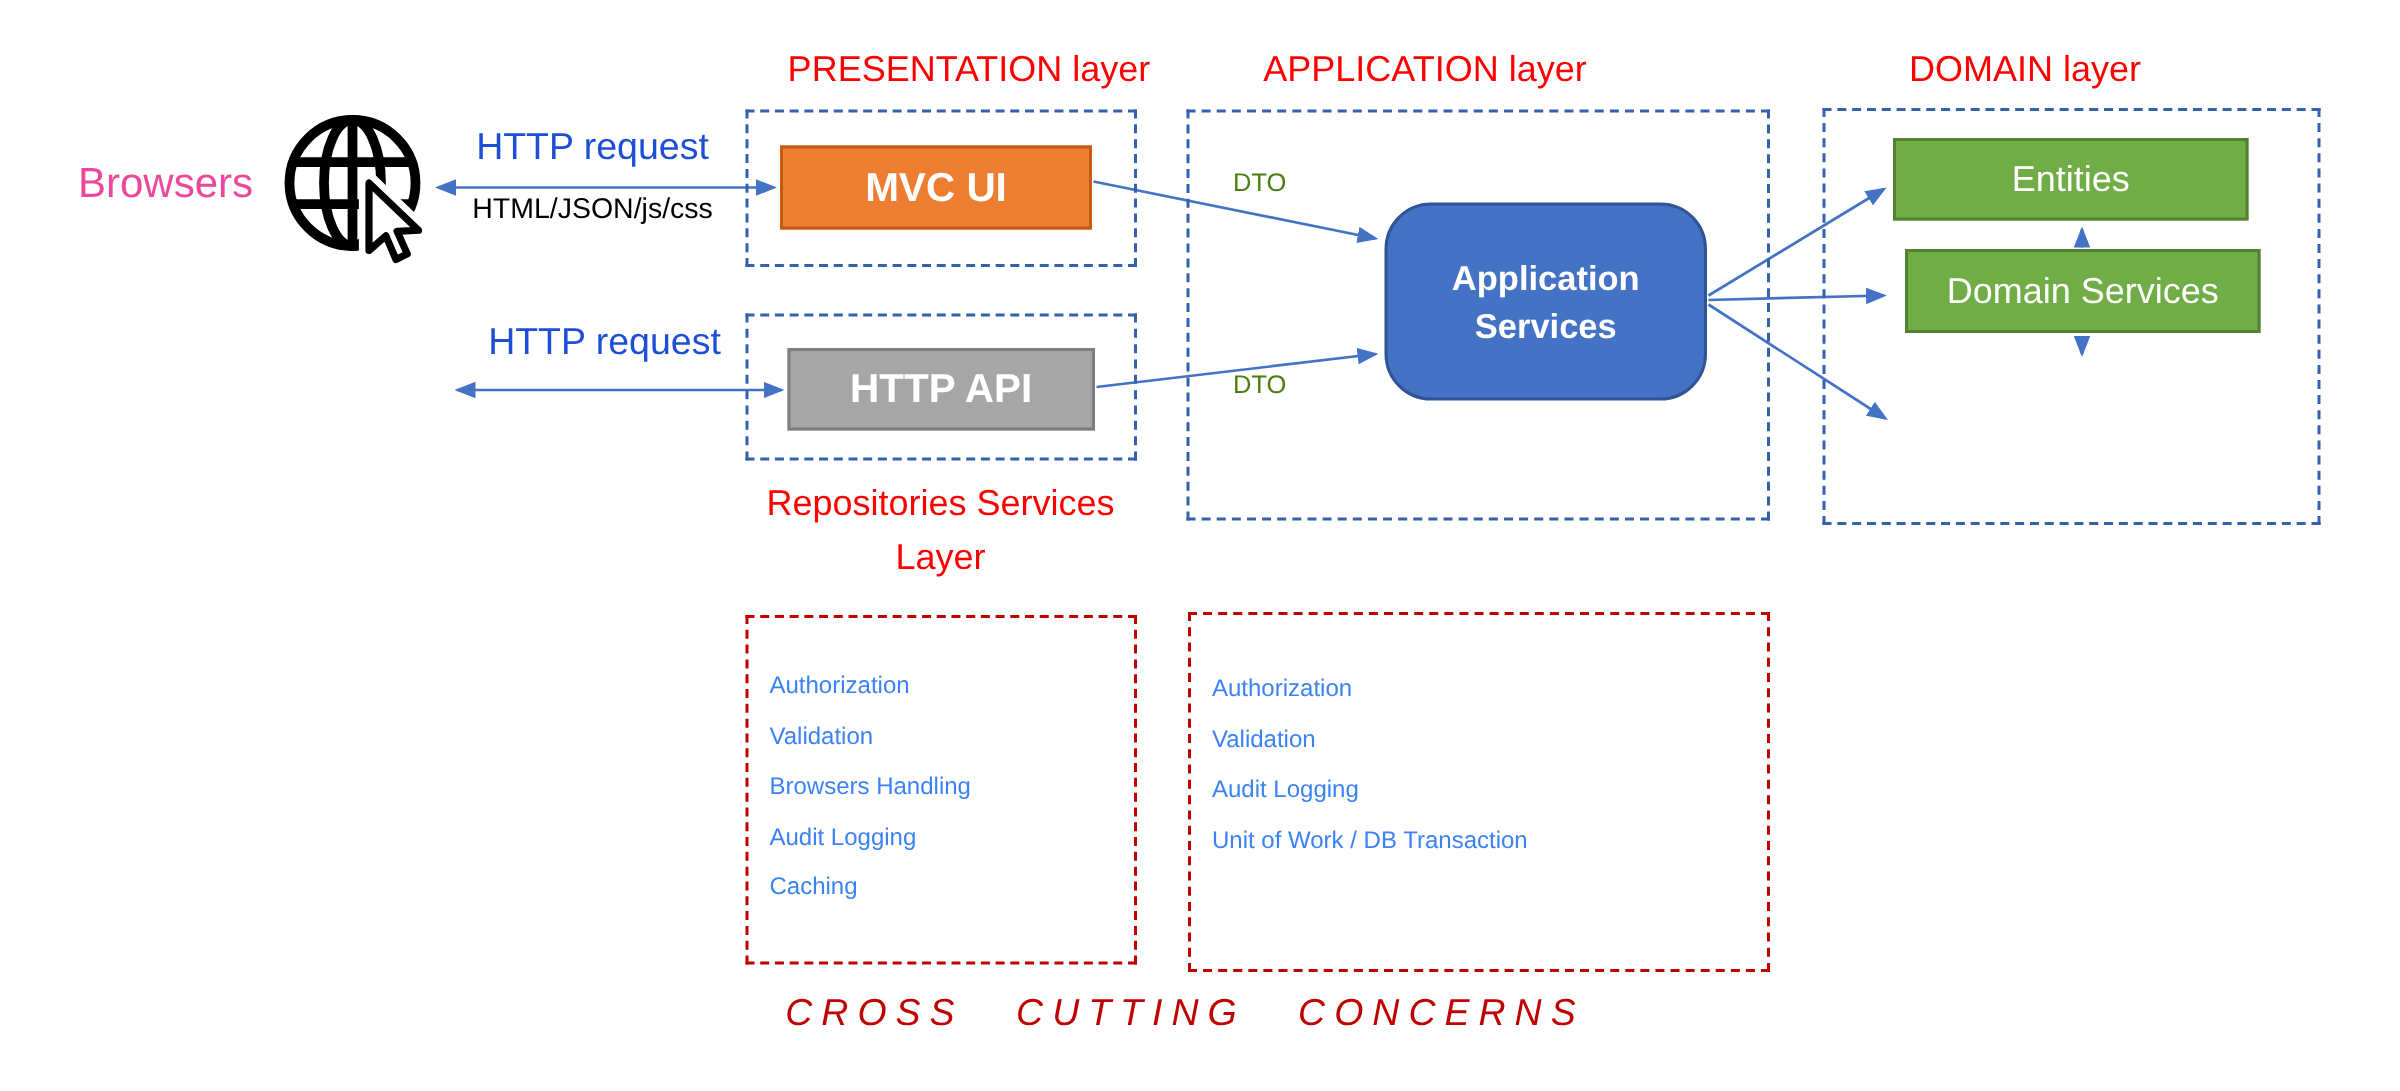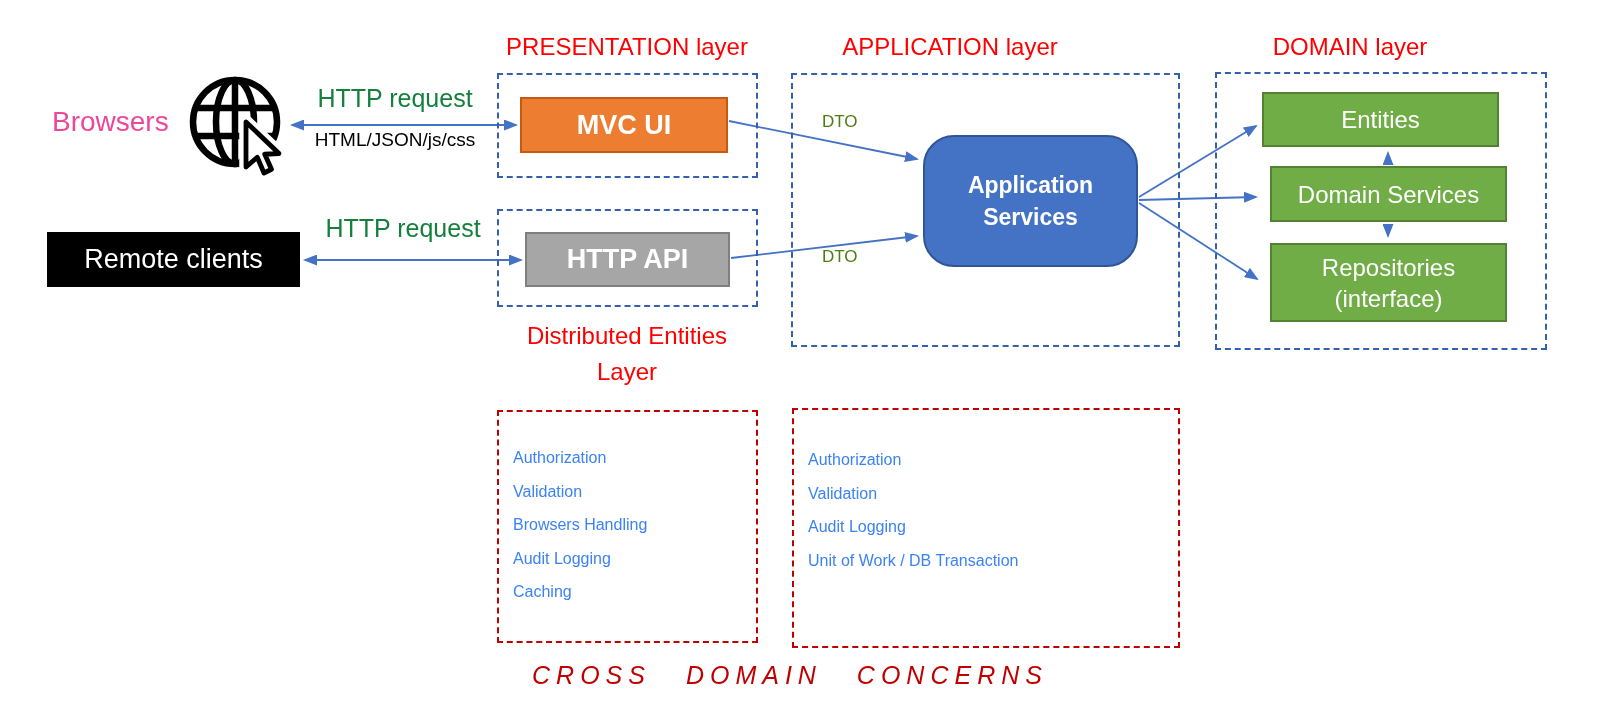--- a/index.html
+++ b/index.html
@@ -14,21 +14,21 @@
   .dash-red{border:2px dashed #C00000;background:transparent;}
   .node{
     display:flex;align-items:center;justify-content:center;text-align:center;
     color:#fff;font-weight:bold;white-space:pre-line;
   }
   .node.orange{background:#ED7D31;border:2px solid #C55A11;font-size:27px;}
   .node.gray{background:#A6A6A6;border:2px solid #7F7F7F;font-size:27px;}
   .node.blue{background:#4472C4;border:2px solid #2F5597;font-size:23px;line-height:32px;}
   .node.green{background:#70AD47;border:2px solid #548235;font-size:24px;font-weight:normal;line-height:31px;}
   .node.black{background:#000;border:none;font-weight:normal;font-size:27px;}
-  .label-big{font-size:25px;color:#15803d;text-align:center;}
+  .label-big{font-size:25px;color:#1d4ed8;text-align:center;}
   .label-small{font-size:19px;color:#000;text-align:center;}
   .dto{font-size:17px;color:#4d7c0f;}
   .concerns{color:#3b82f6;font-size:16px;line-height:33.5px;white-space:nowrap;}
   .cross{
     color:#C00000;font-size:25px;font-style:italic;text-align:center;
     letter-spacing:6px;word-spacing:22px;white-space:nowrap;
   }
   svg{display:block;}
 </style>
 </head>
@@ -65,65 +65,62 @@
     </g>
     <g transform="translate(58,50) scale(1.5)">
       <path d="M0 0 L0 30 L7.5 23.5 L12 34 L17 31.5 L12.5 21.5 L22 21 Z" fill="#fff" stroke="#fff" stroke-width="9" stroke-linejoin="round"></path>
       <path d="M0 0 L0 30 L7.5 23.5 L12 34 L17 31.5 L12.5 21.5 L22 21 Z" fill="#fff" stroke="#000" stroke-width="3.2" stroke-linejoin="round"></path>
     </g>
   </svg>
 
   <div class="abs label-big" style="left:295px;top:84px;width:200px;">HTTP request</div>
   <div class="abs label-small" style="left:295px;top:129px;width:200px;">HTML/JSON/js/css</div>
 
-  <div class="abs node black" style="left:47px;top:232px;width:253px;height:55px;">Remote clients</div>
 
   <div class="abs label-big" style="left:303px;top:214px;width:200px;">HTTP request</div>
 
-  <div class="abs red-title" style="left:487px;top:29px;width:280px;">PRESENTATION layer</div>
+  <div class="abs red-title" style="left:506px;top:29px;width:280px;">PRESENTATION layer</div>
 
   <div class="abs dash-blue" style="left:497px;top:73px;width:257px;height:101px;"></div>
   <div class="abs node orange" style="left:520px;top:97px;width:204px;height:52px;">MVC UI</div>
 
   <div class="abs dash-blue" style="left:497px;top:209px;width:257px;height:94px;"></div>
   <div class="abs node gray" style="left:525px;top:232px;width:201px;height:51px;">HTTP API</div>
 
-  <div class="abs red-title" style="left:487px;top:318px;width:280px;">Distributed Entities
+  <div class="abs red-title" style="left:487px;top:318px;width:280px;">Repositories Services
 Layer</div>
 
   <div class="abs red-title" style="left:790px;top:29px;width:320px;">APPLICATION layer</div>
 
   <div class="abs dash-blue" style="left:791px;top:73px;width:385px;height:270px;"></div>
 
   <div class="abs dto" style="left:822px;top:112px;">DTO</div>
   <div class="abs dto" style="left:822px;top:247px;">DTO</div>
 
   <div class="abs node blue" style="left:923px;top:135px;width:211px;height:128px;border-radius:31px;">Application
 Services</div>
 
   <div class="abs red-title" style="left:1190px;top:29px;width:320px;">DOMAIN layer</div>
 
   <div class="abs dash-blue" style="left:1215px;top:72px;width:328px;height:274px;"></div>
   <div class="abs node green" style="left:1262px;top:92px;width:233px;height:51px;">Entities</div>
   <div class="abs node green" style="left:1270px;top:166px;width:233px;height:52px;">Domain Services</div>
-  <div class="abs node green" style="left:1270px;top:243px;width:233px;height:75px;">Repositories
-(interface)</div>
 
   <div class="abs dash-red" style="left:497px;top:410px;width:257px;height:229px;"></div>
   <div class="abs concerns" style="left:513px;top:441px;">
     <div>Authorization</div>
     <div>Validation</div>
     <div>Browsers Handling</div>
     <div>Audit Logging</div>
     <div>Caching</div>
   </div>
 
   <div class="abs dash-red" style="left:792px;top:408px;width:384px;height:236px;"></div>
   <div class="abs concerns" style="left:808px;top:443px;">
     <div>Authorization</div>
     <div>Validation</div>
     <div>Audit Logging</div>
     <div>Unit of Work / DB Transaction</div>
   </div>
 
-  <div class="abs cross" style="left:440px;top:661px;width:700px;">CROSS DOMAIN CONCERNS</div>
+  <div class="abs cross" style="left:440px;top:661px;width:700px;">CROSS CUTTING CONCERNS</div>
 
 </div>
 
 </body></html>

